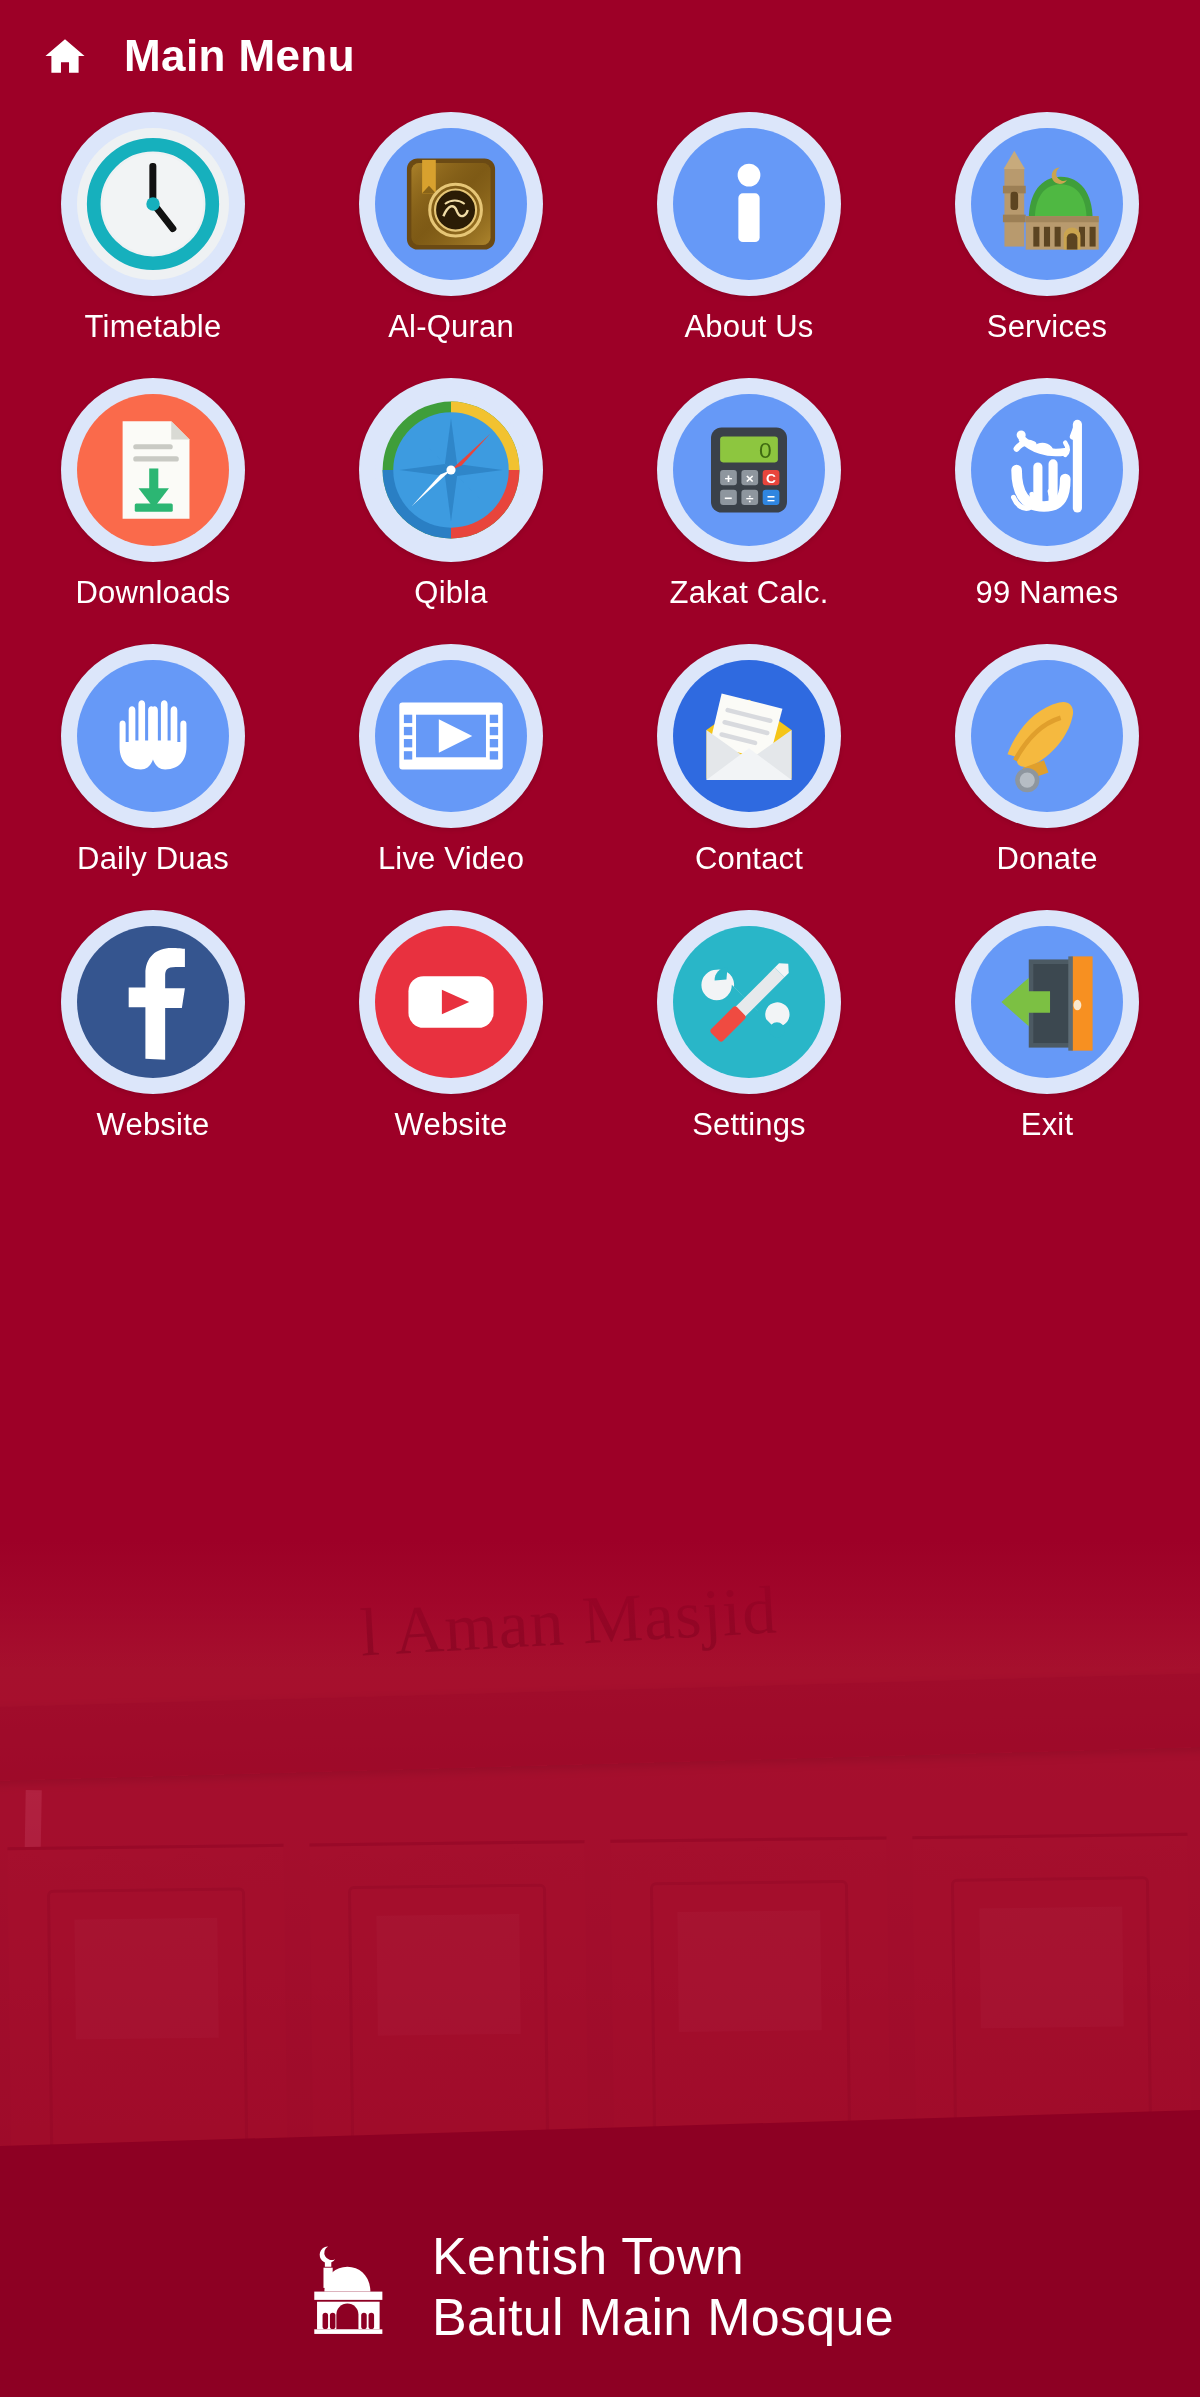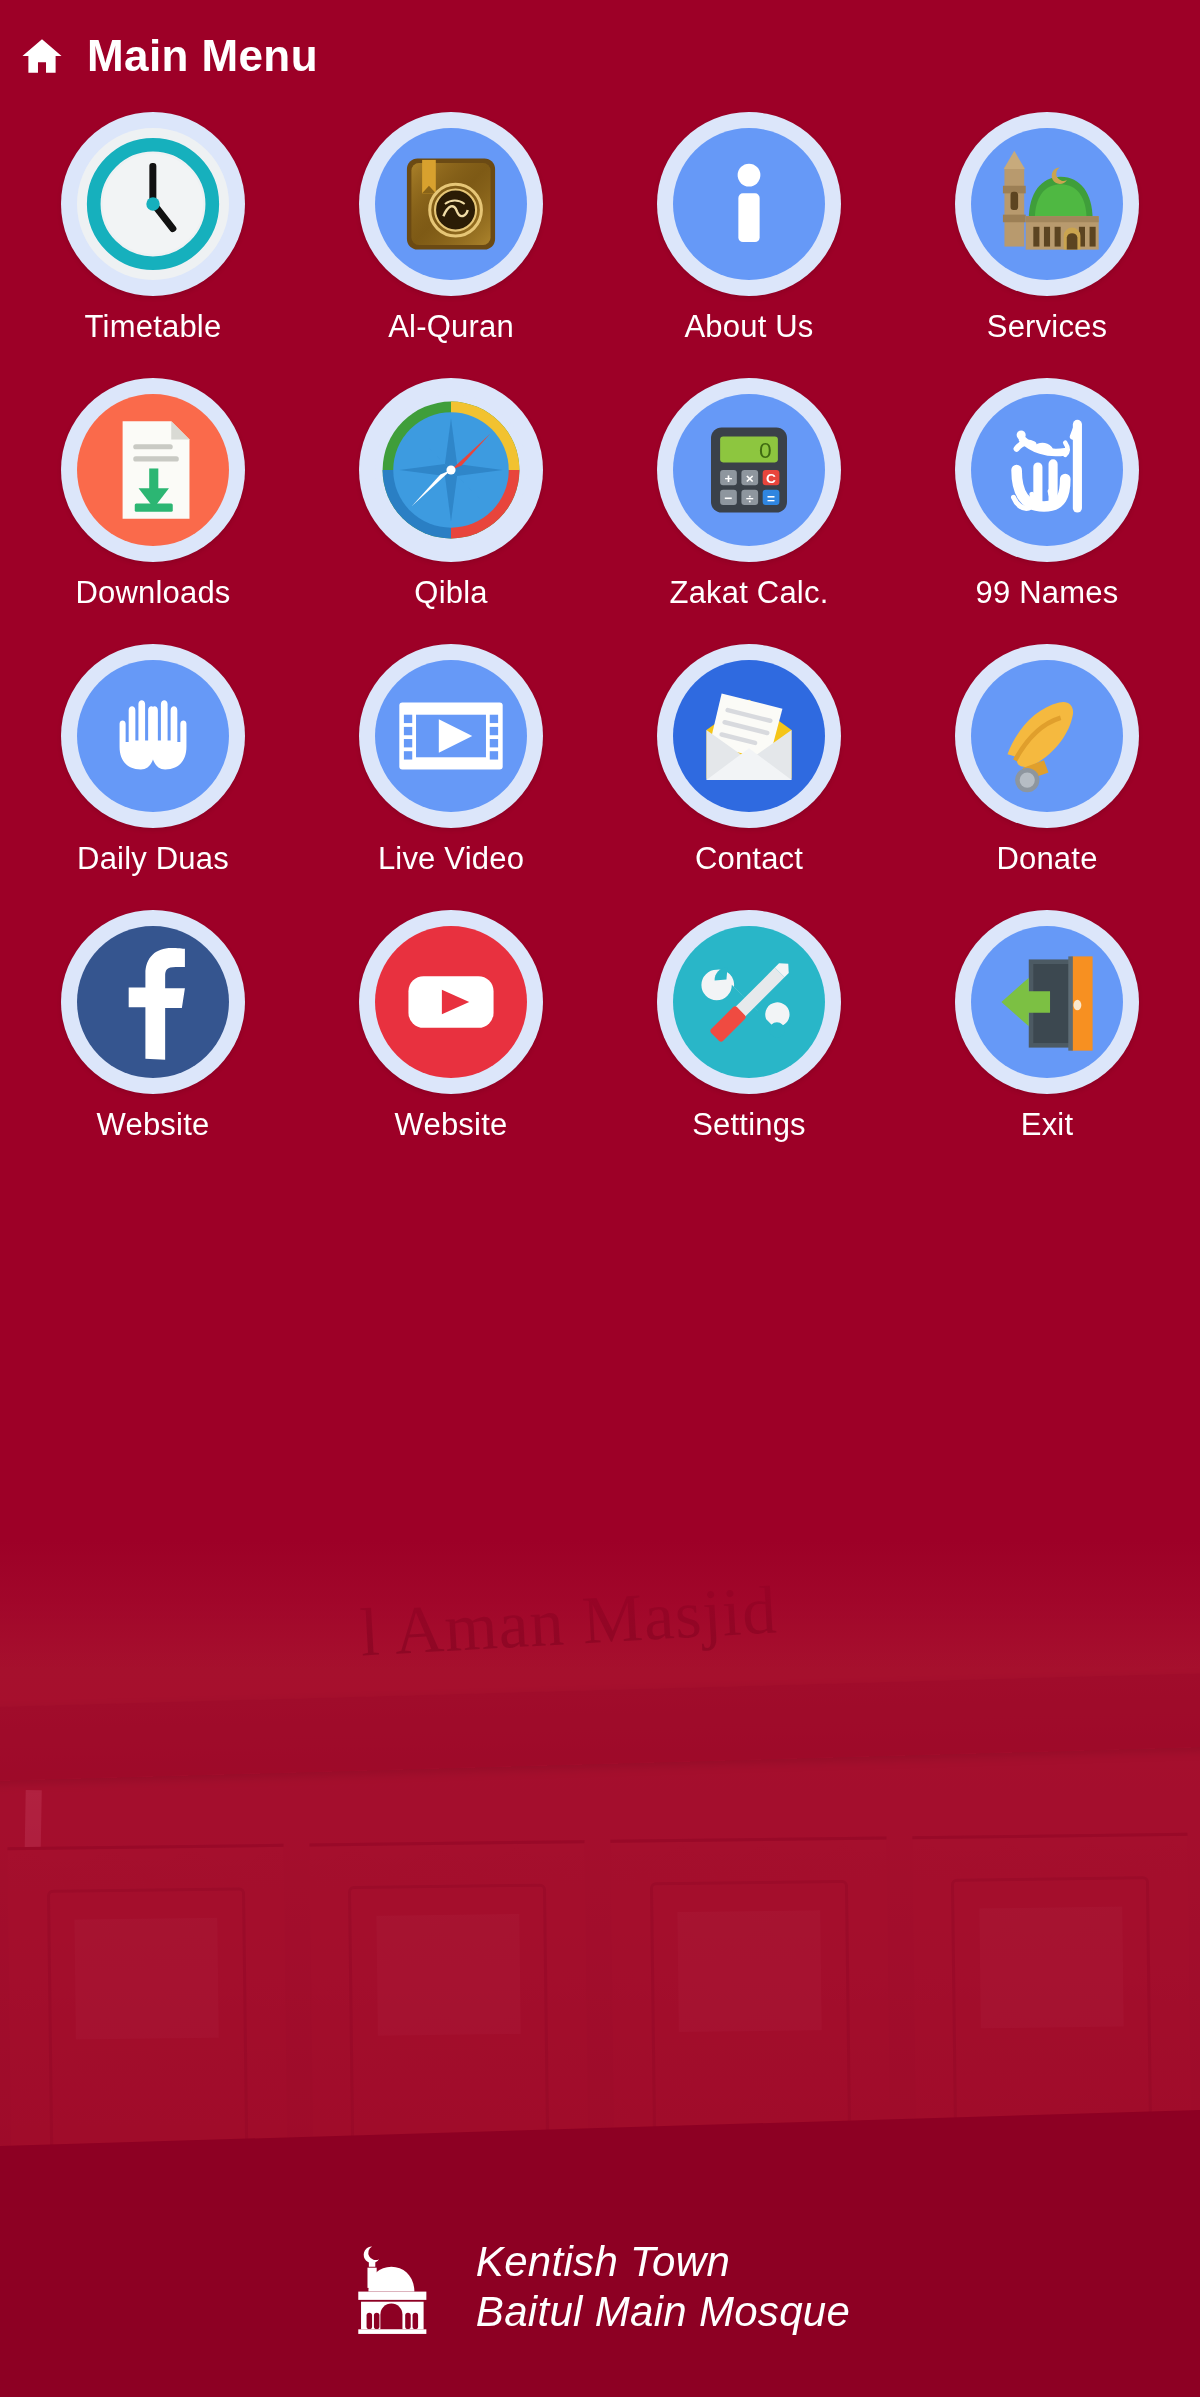--- a/index.html
+++ b/index.html
@@ -69,21 +69,21 @@
   
   #wedge{
     position:absolute; left:0; right:0; top:2110px; height:290px;
     background:#8d0023;
     clip-path:polygon(0 36px, 1200px 0, 1200px 290px, 0 290px);
   }
 
   
   #header{
     position:absolute; left:0; top:0; width:100%; height:112px;
-    display:flex; align-items:center; gap:22px; padding-left:19px;
+    display:flex; align-items:center; gap:36px; padding-left:42px;
     z-index:5;
   }
   #header .home{ width:46px; height:46px; flex:none; }
   #header .title{
     color:#fff; font-size:44px; font-weight:bold; letter-spacing:.4px;
   }
 
   
   #grid{
     position:absolute; left:0; top:112px; width:100%;
@@ -121,21 +121,21 @@
 
   
   #footer{
     position:absolute; left:0; bottom:0; width:100%; height:220px;
     display:flex; align-items:center; justify-content:center; gap:34px;
     z-index:6;
   }
   #footer .mosque-logo{ width:92px; height:96px; flex:none; }
   #footer .names{ display:flex; flex-direction:column; }
   #footer .names span{
-    color:#ffffff; font-size:42px; line-height:1.18; letter-spacing:.3px;font-style:italic;
+    color:#ffffff; font-size:52px; line-height:1.18; letter-spacing:.3px;
   }
 </style>
 </head>
 <body>
 
 <div id="bg-photo">
   <div class="wall"></div>
   <div class="pole"></div>
   <div class="lintel"></div>
   <div class="sign-text">l Aman Masjid</div>

